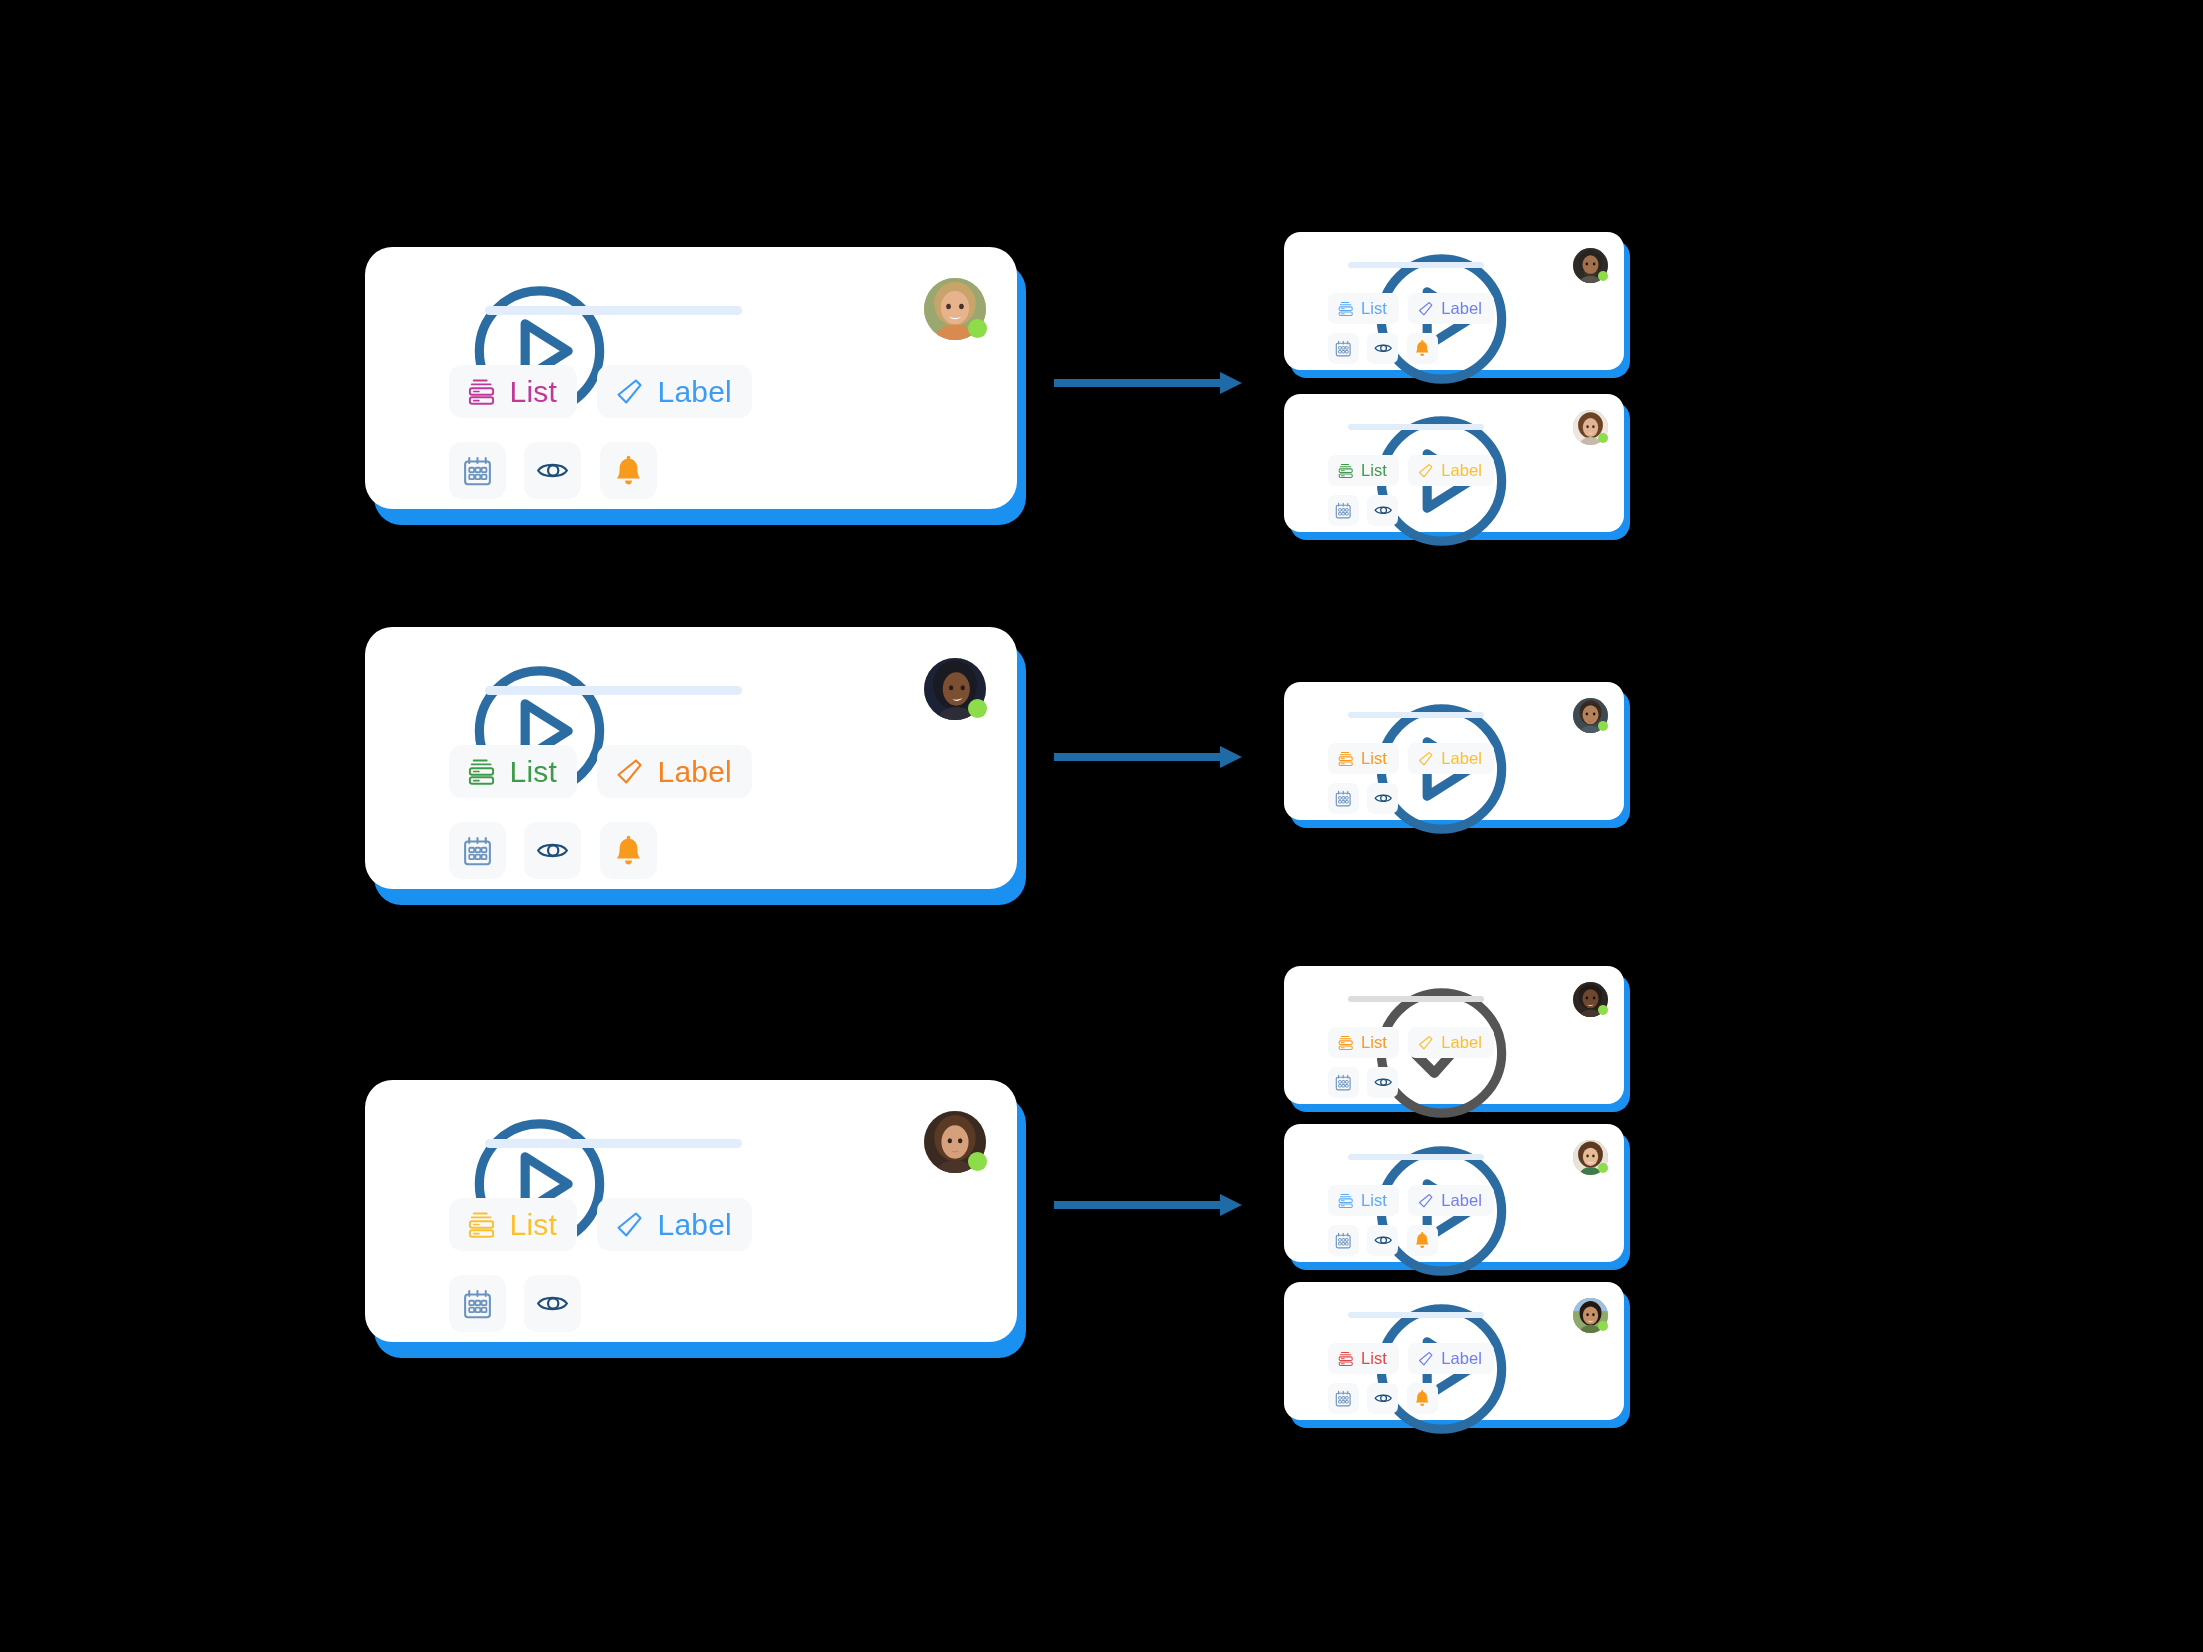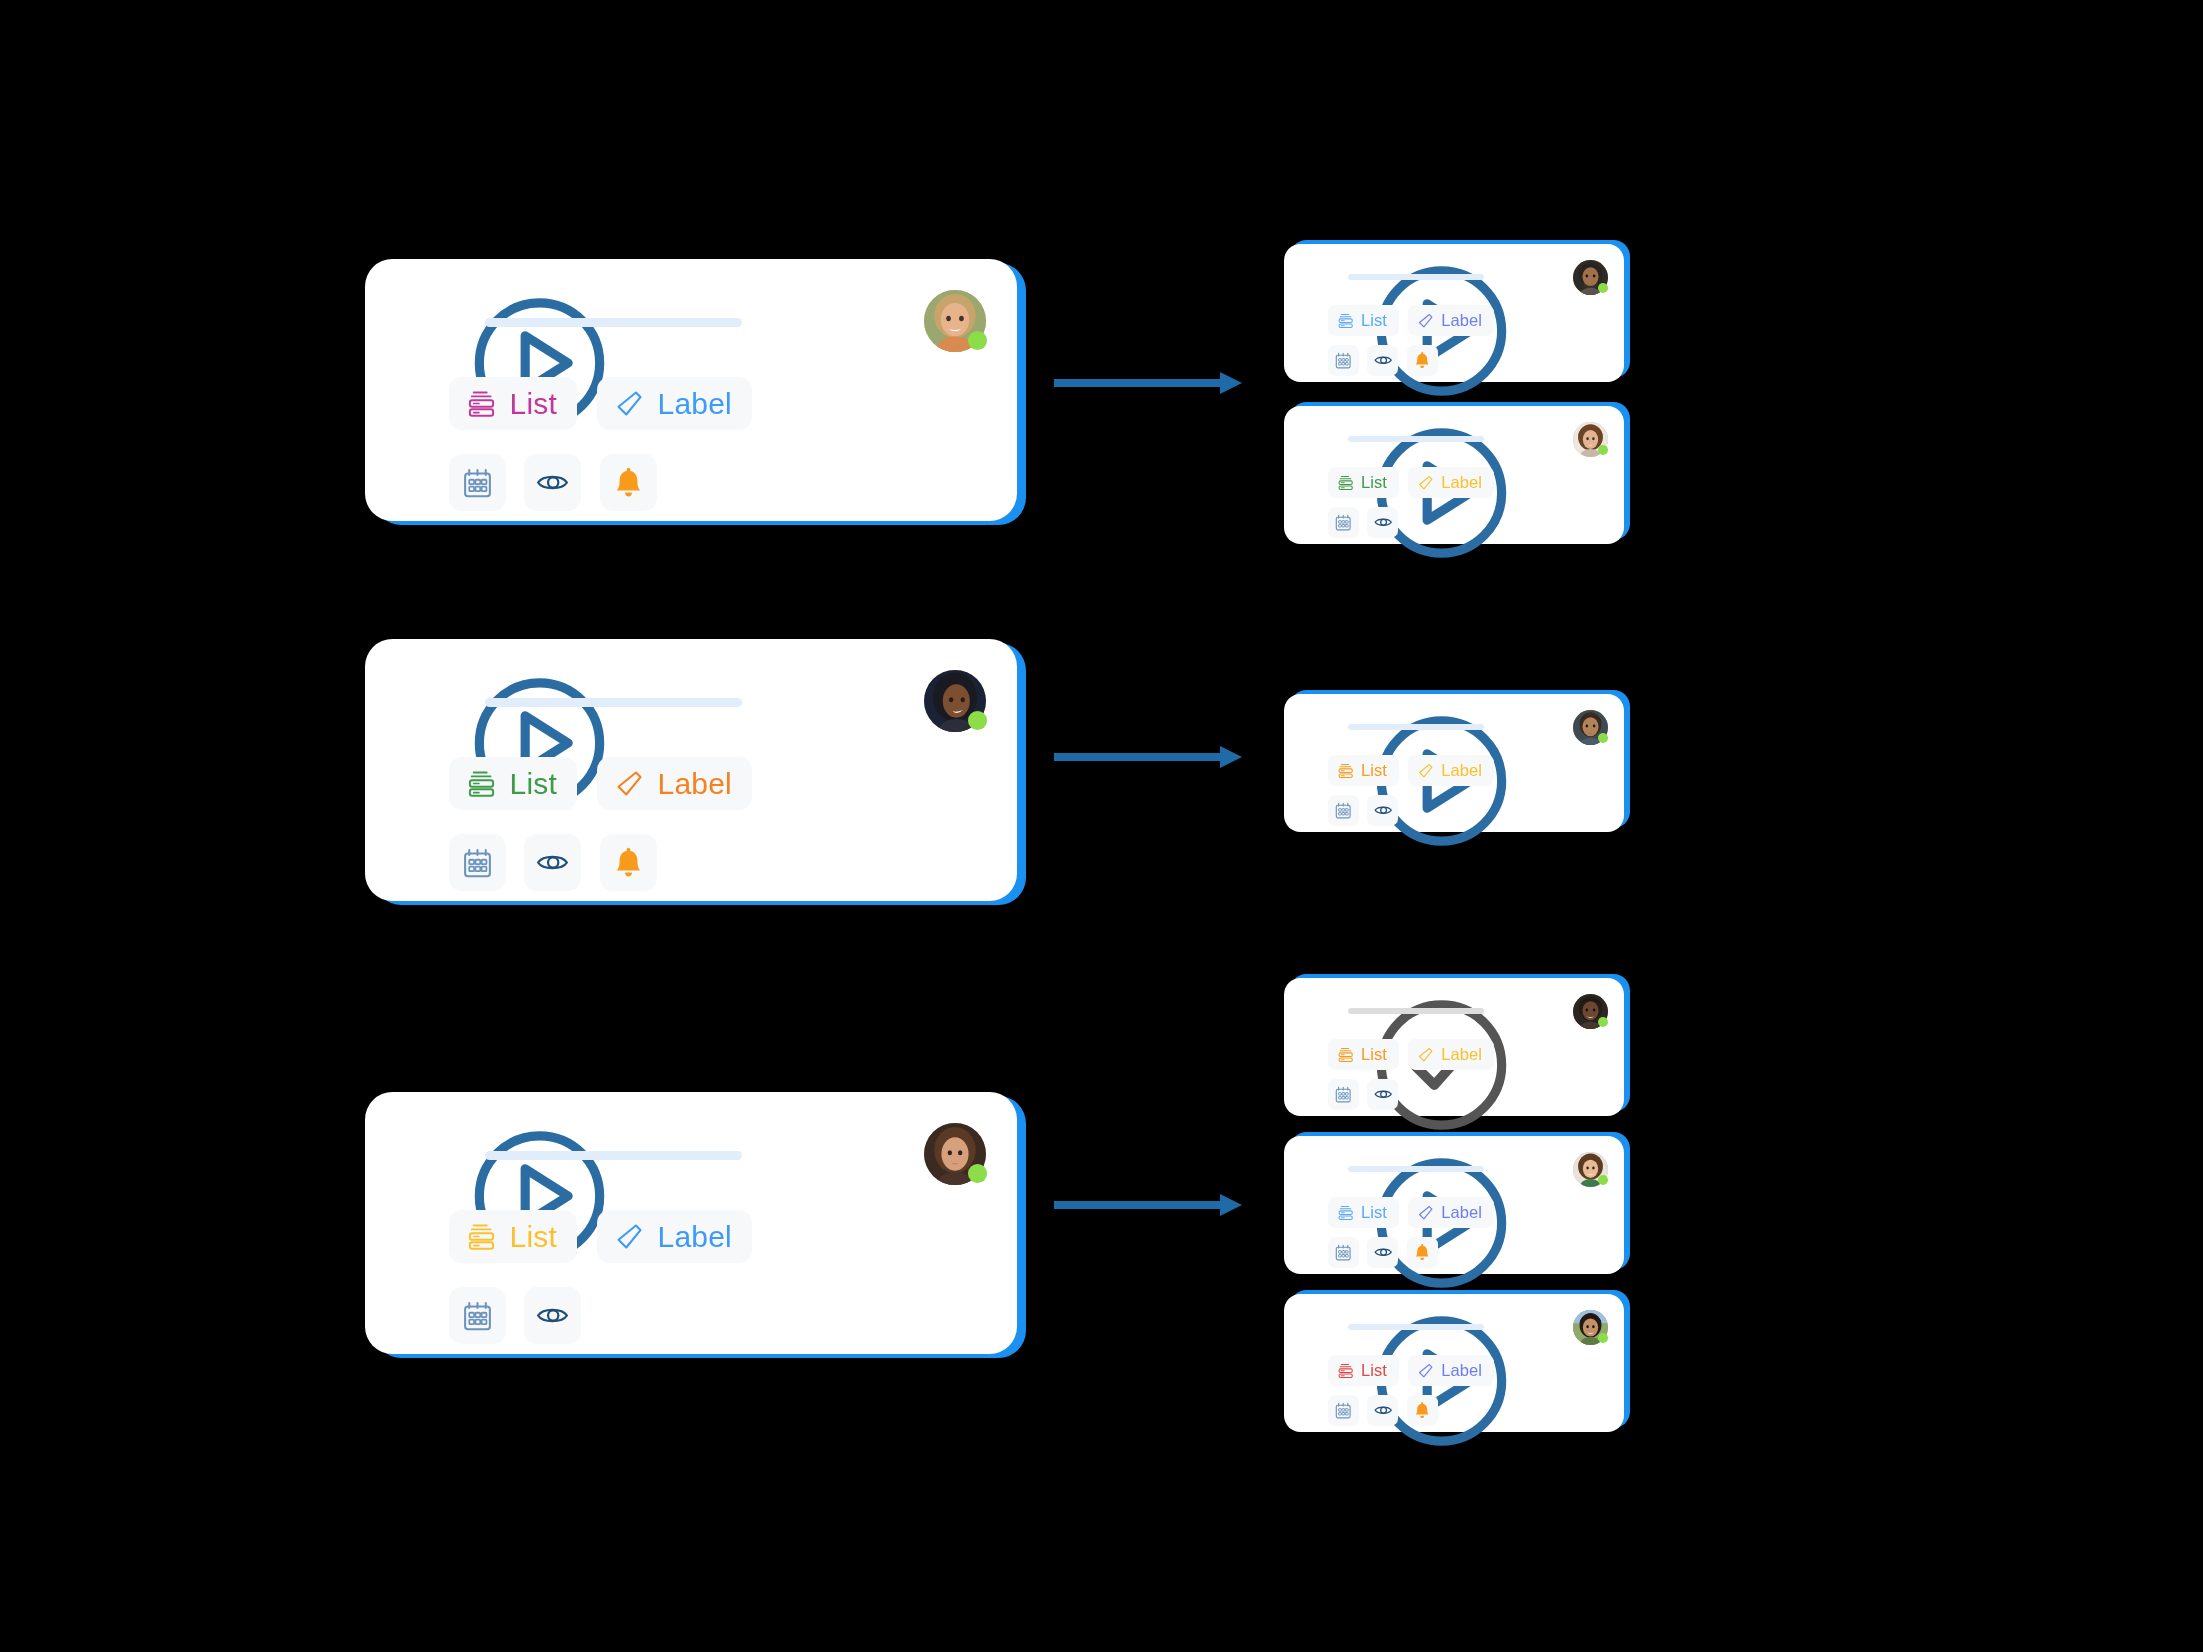--- a/index.html
+++ b/index.html
@@ -30,21 +30,21 @@
     position: absolute;
     left: 9.2px;
     top: 20px;
     width: 100%;
     height: 100%;
     background: #1a90f0;
     border-radius: 24px;
   }
   .card {
     position: absolute;
-    left: 0; top: 16px;
+    left: 0; top: 4px;
     width: 100%;
     height: 100%;
     background: #ffffff;
     border-radius: 24px;
     box-sizing: border-box;
   }
 
   
   .big .card-shadow { border-radius: 27.5px; }
   .big .card { border-radius: 27.5px; }

